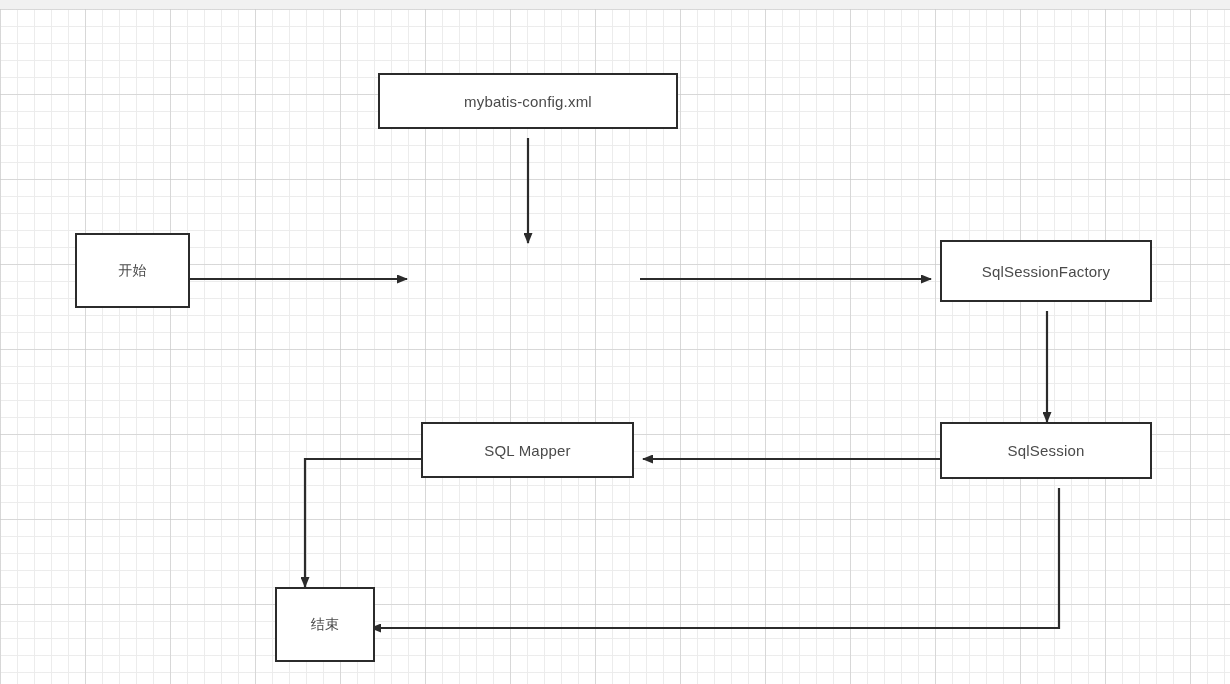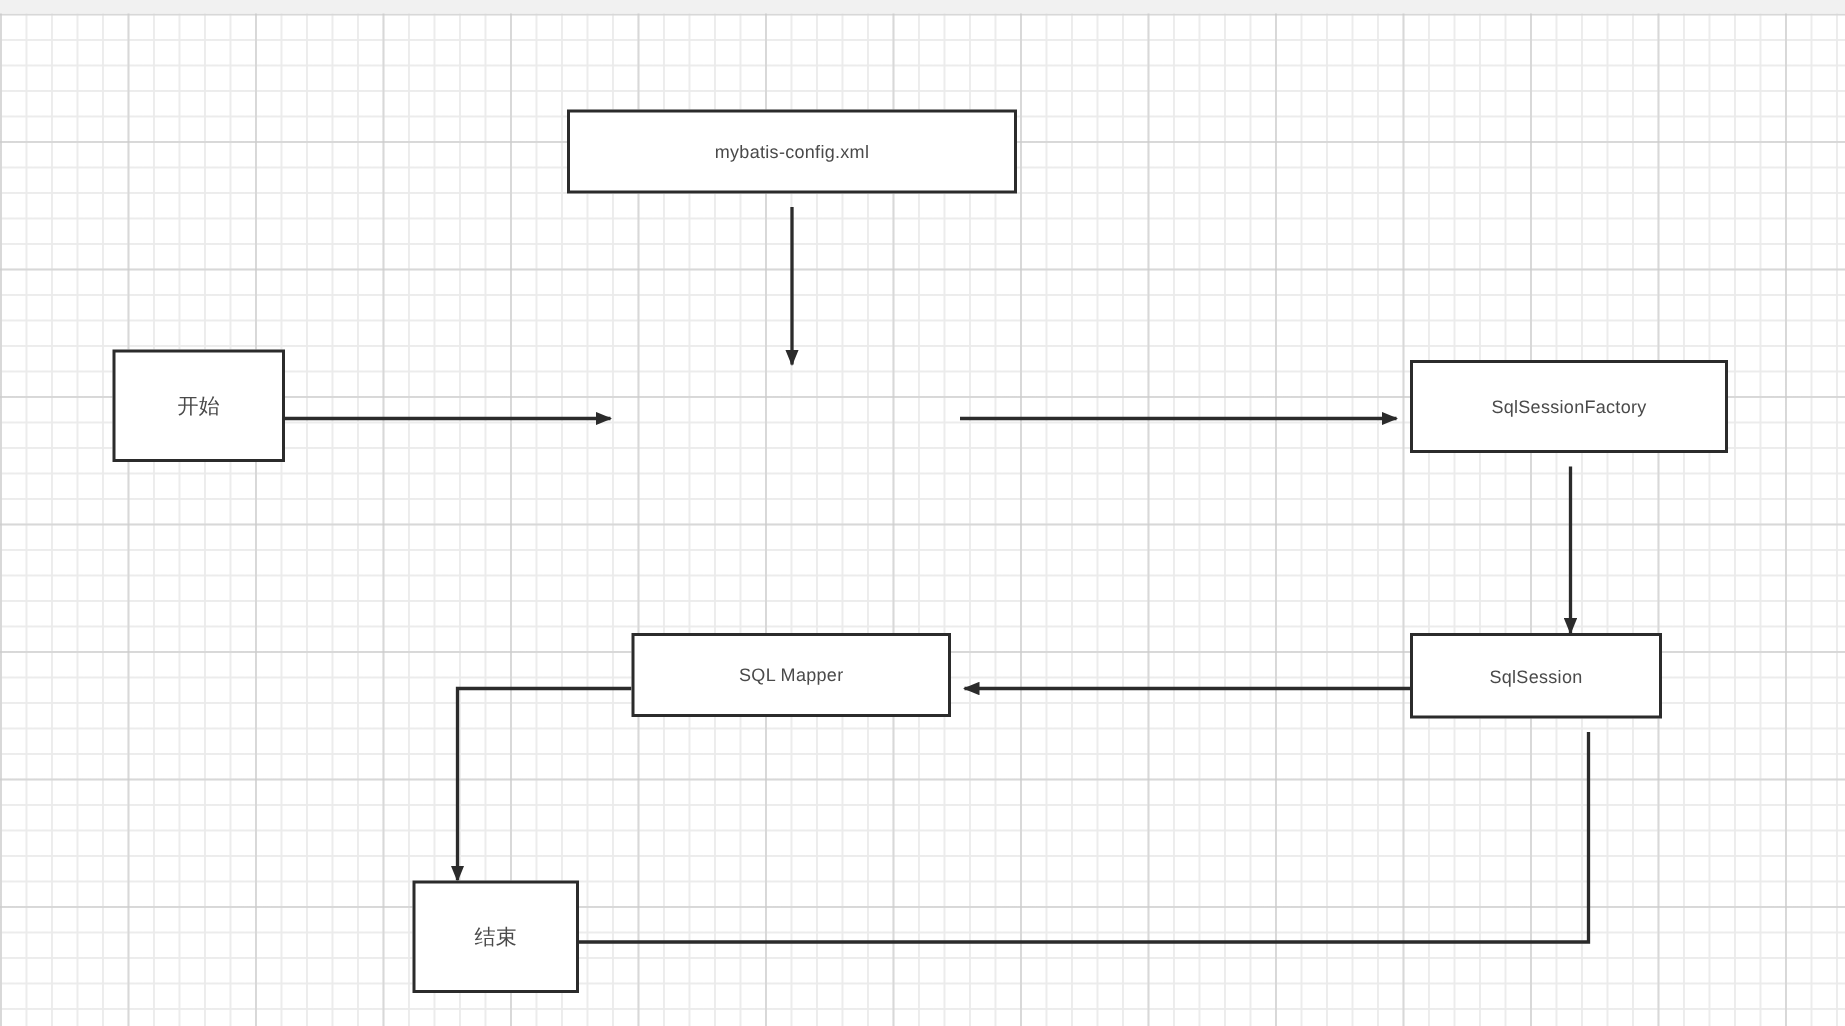--- a/index.html
+++ b/index.html
@@ -61,21 +61,21 @@
 
   .node {
     position: absolute;
     box-sizing: border-box;
     background: #ffffff;
     border: 2px solid #2b2b2b;
     display: flex;
     align-items: center;
     justify-content: center;
     color: #4a4a4a;
-    font-size: 12px;
+    font-size: 15px;
     font-family: "Liberation Sans", sans-serif;
     letter-spacing: 0.2px;
     white-space: nowrap;
   }
   .node.cjk { font-size: 14px; margin-left: 28px; }
 </style>
 </head>
 <body>
 
 <div id="app">
@@ -116,22 +116,22 @@
 
 
     <div class="node" style="left:940px; top:231px; width:212px; height:62px;">
       <span>SqlSessionFactory</span>
     </div>
 
     <div class="node" style="left:421px; top:413px; width:213px; height:56px;">
       <span>SQL Mapper</span>
     </div>
 
-    <div class="node" style="left:940px; top:413px; width:168px; height:57px;">
+    <div class="node" style="left:940px; top:413px; width:212px; height:57px;">
       <span>SqlSession</span>
     </div>
 
-    <div class="node cjk" style="left:247px; top:578px; width:111px; height:75px;">
+    <div class="node cjk" style="left:247px; top:578px; width:100px; height:75px;">
       <span>结束</span>
     </div>
 
   </div>
 </div>
 
 </body></html>

